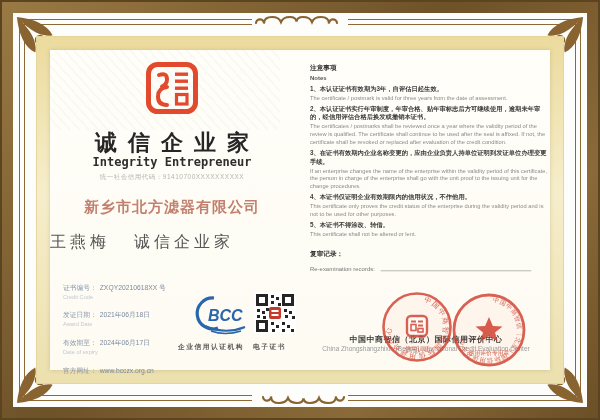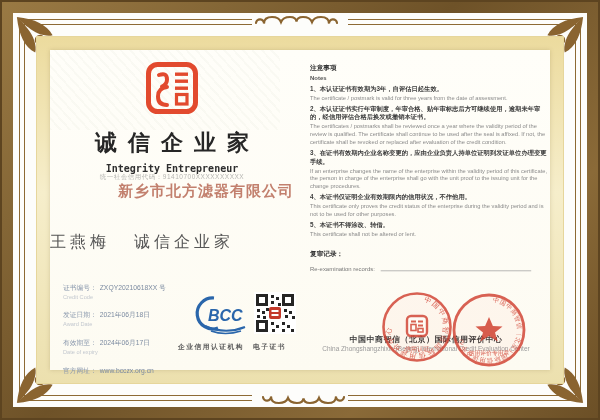--- a/index.html
+++ b/index.html
@@ -30,25 +30,25 @@
     background:linear-gradient(180deg,#fffef9 0%,#fdfbf2 100%);
     box-shadow:0 0 4px rgba(120,100,50,.25);}
   .guilloche{position:absolute;left:0;top:0;width:230px;height:80px;opacity:.5;
     background:repeating-linear-gradient(48deg,rgba(180,190,165,.14) 0 2px,transparent 2px 7px);}
 
   
   .emblem{position:absolute;left:95px;top:10px;width:54px;height:56px;}
   .title-zh{position:absolute;left:0;top:78px;width:244px;text-align:center;
     font-family:"Liberation Serif",serif;font-weight:bold;font-size:22px;color:#262626;
     letter-spacing:11px;padding-left:11px;box-sizing:border-box;}
-  .title-en{position:absolute;left:0;top:113px;width:244px;text-align:center;
-    font-family:"DejaVu Sans Mono",monospace;font-weight:bold;font-size:10px;color:#2e2e2e;}
+  .title-en{position:absolute;left:0;top:105px;width:244px;text-align:center;
+    font-family:"DejaVu Sans Mono",monospace;font-weight:bold;font-size:12px;color:#2e2e2e;}
   .code-line{position:absolute;left:0;top:123px;width:244px;text-align:center;
     font-size:6.5px;color:#b6b6b2;letter-spacing:.5px;}
-  .company{position:absolute;left:0;top:132px;width:244px;text-align:right;
+  .company{position:absolute;left:0;top:148px;width:244px;text-align:center;
     font-size:15px;font-weight:bold;color:#b4624d;opacity:.8;letter-spacing:1px;}
   .holder{position:absolute;left:0;top:182px;width:244px;text-align:left;
     font-size:16px;font-weight:normal;color:#555;letter-spacing:4px;}
   .holder .h2{margin-left:24px;}
 
   
   .info-rows{position:absolute;left:13px;top:229px;width:230px;
     transform:scale(.75);transform-origin:0 0;}
   .irow{margin-bottom:9px;}
   .ilabel{font-size:9px;color:#8a98ad;}

